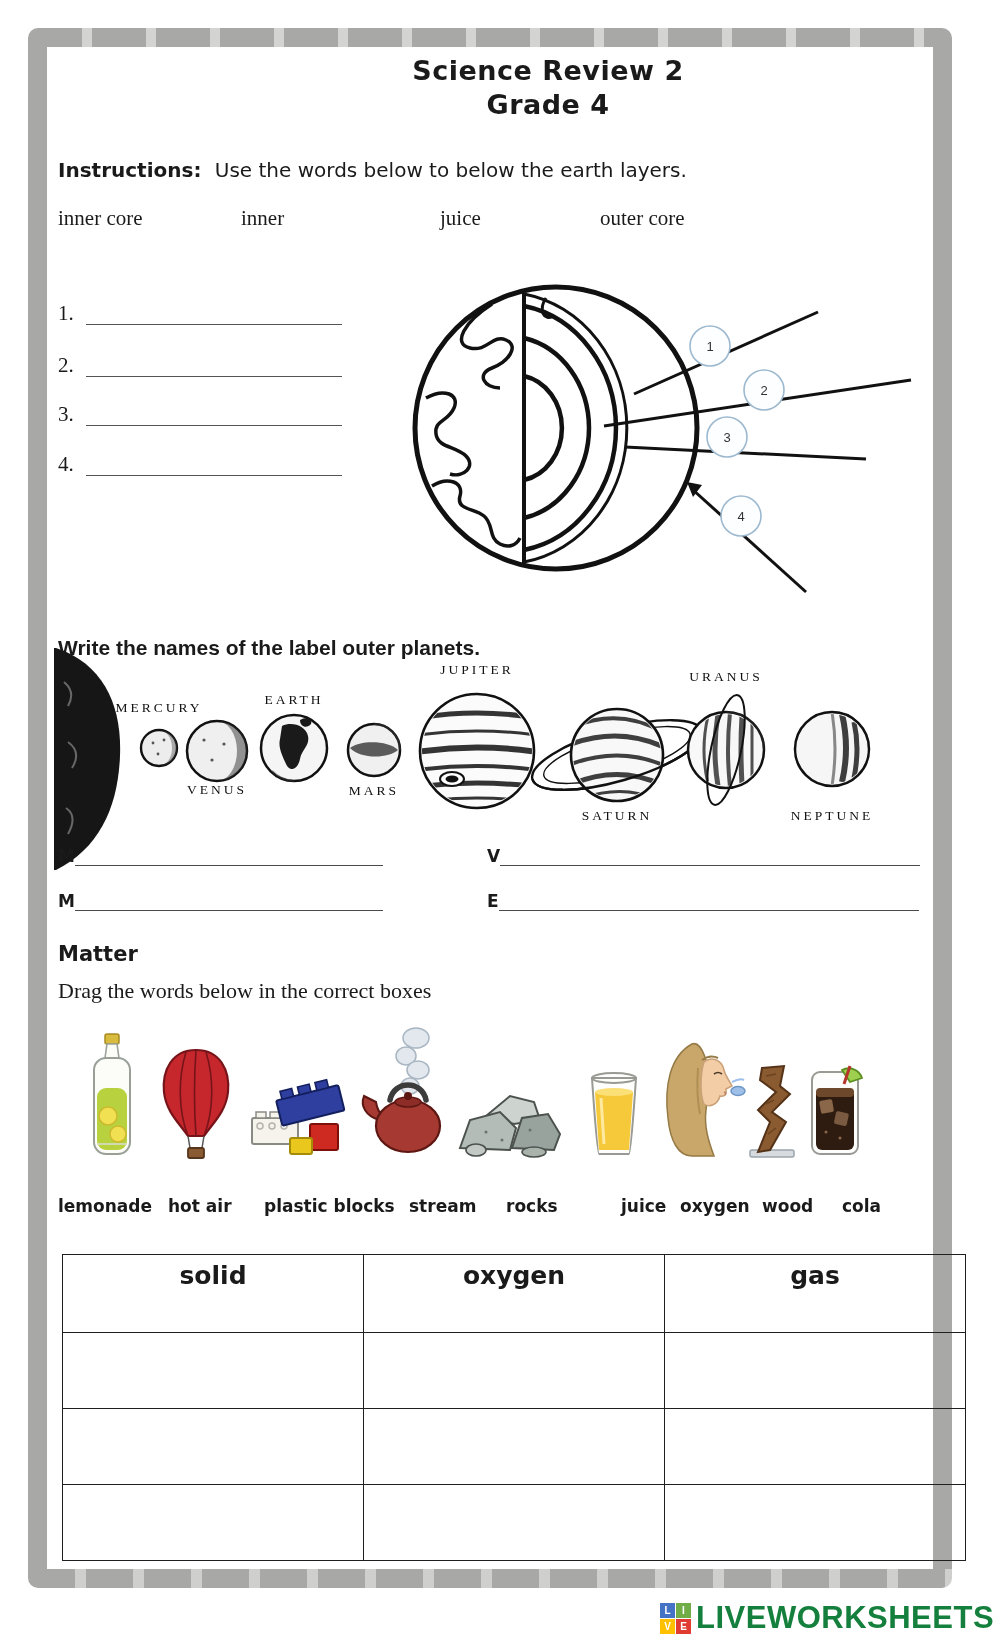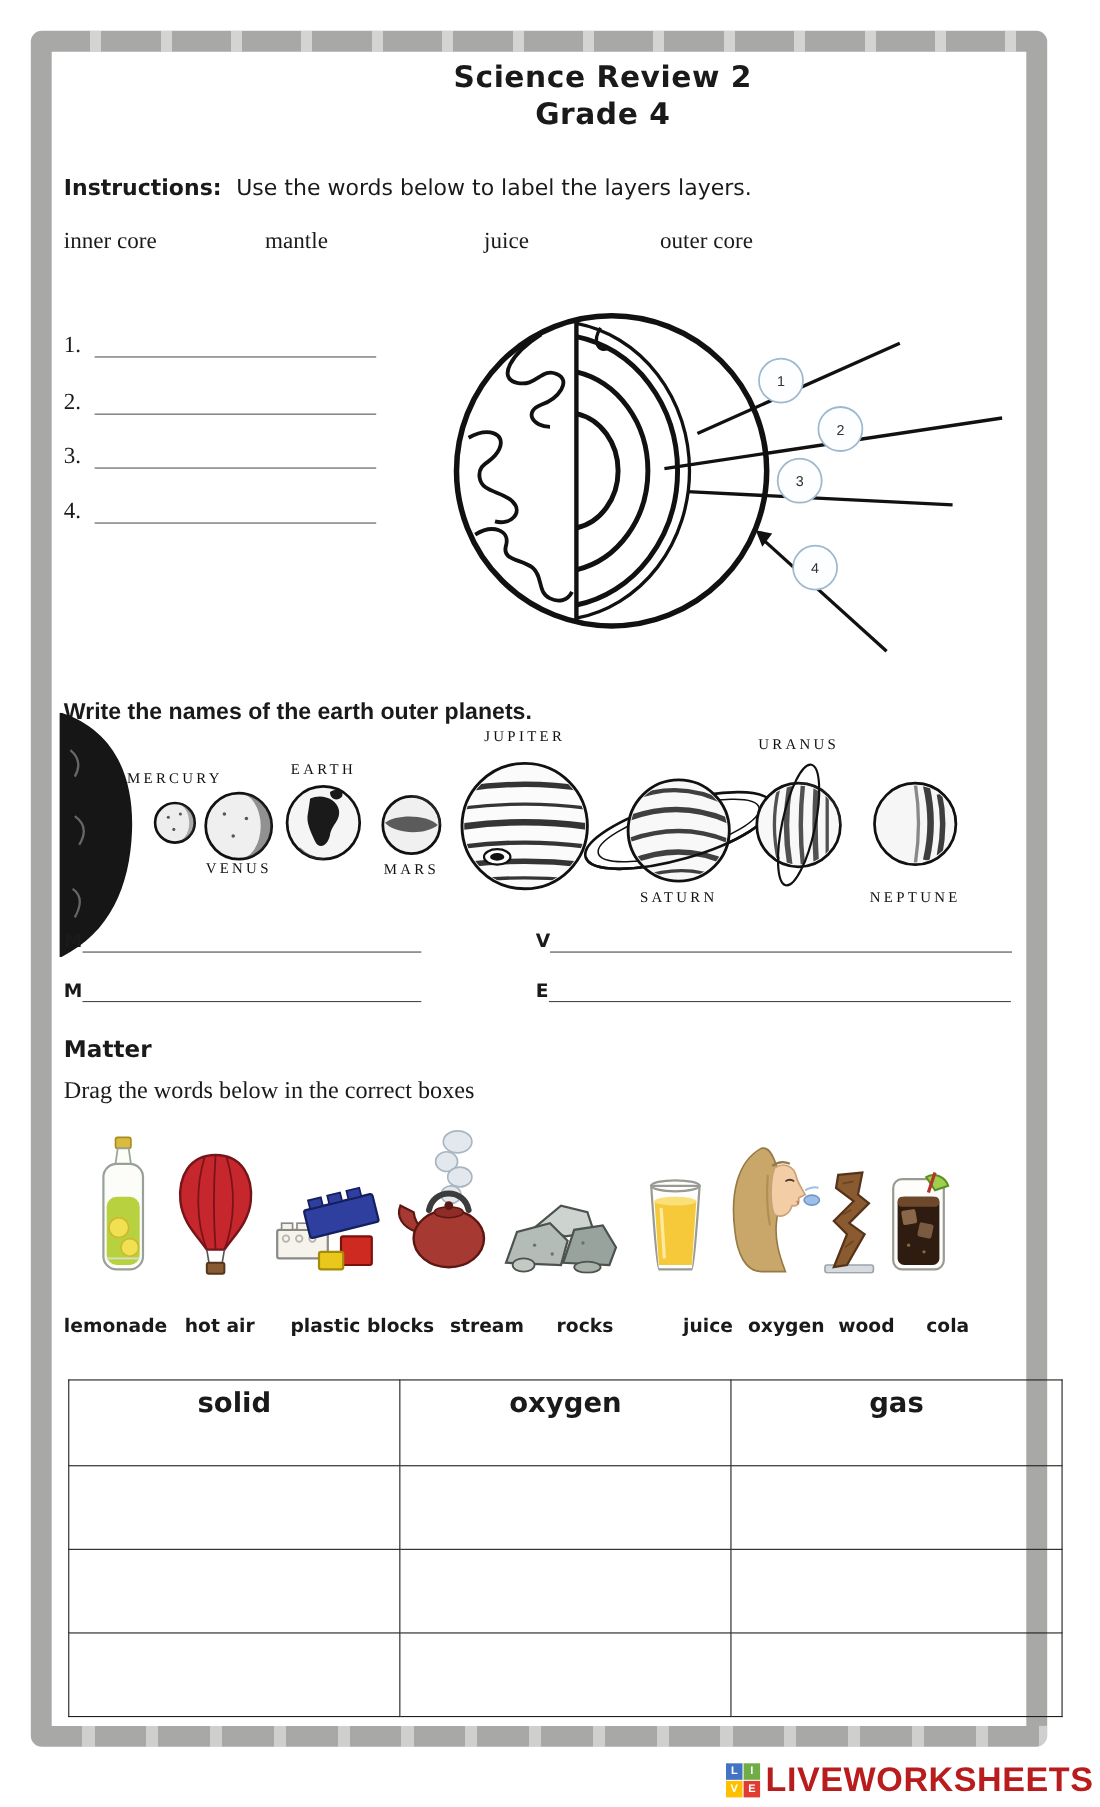--- a/index.html
+++ b/index.html
@@ -44,25 +44,25 @@
 
 <div class="canvas">
 
   <div class="frame" style="border-color: rgb(168, 168, 166);"></div>
 
   <div class="abs title comic" style="top:55px;left:0;">Science Review 2</div>
   <div class="abs title comic" style="top:89px;left:0;">Grade 4</div>
 
   <div class="abs instr" style="top:158px;left:58px;">
     <span class="comic">Instructions:</span>
-    <span class="rest" style="margin-left:7px;">Use the words below to label the layers layers.</span>
+    <span class="rest" style="margin-left:7px;">Use the words below to below the earth layers.</span>
   </div>
 
   <div class="abs wb serif" style="top:206px;left:58px;">inner core</div>
-  <div class="abs wb serif" style="top:206px;left:241px;">mantle</div>
+  <div class="abs wb serif" style="top:206px;left:241px;">inner</div>
   <div class="abs wb serif" style="top:206px;left:440px;">juice</div>
   <div class="abs wb serif" style="top:206px;left:600px;">outer core</div>
 
   <div class="abs blank serif" style="top:300px;left:58px;">
     <span class="num">1.</span>
     <span class="ln"></span>
   </div>
   <div class="abs blank serif" style="top:352px;left:58px;">
     <span class="num">2.</span>
     <span class="ln"></span>
@@ -101,21 +101,21 @@
       <circle cx="368" cy="114" r="20" fill="#fcfeff" stroke-width="1.6" stroke="#9db9cf"></circle>
       <circle cx="331" cy="161" r="20" fill="#fcfeff" stroke-width="1.6" stroke="#9db9cf"></circle>
       <circle cx="345" cy="240" r="20" fill="#fcfeff" stroke-width="1.6" stroke="#9db9cf"></circle>
       <text class="co" x="314" y="75" font-size="13" fill="#333" text-anchor="middle">1</text>
       <text class="co" x="368" y="119" font-size="13" fill="#333" text-anchor="middle">2</text>
       <text class="co" x="331" y="166" font-size="13" fill="#333" text-anchor="middle">3</text>
       <text class="co" x="345" y="245" font-size="13" fill="#333" text-anchor="middle">4</text>
     </g>
   </svg>
 
-  <div class="abs sans" style="top:636px;left:58px;font-size:21px;font-weight:bold;">Write the names of the earth outer planets.</div>
+  <div class="abs sans" style="top:636px;left:58px;font-size:21px;font-weight:bold;">Write the names of the label outer planets.</div>
 
   <svg class="abs" style="left:54px;top:648px;" width="858" height="225" viewBox="0 0 858 225">
     <defs>
       <clipPath id="cJ">
           <circle cx="423" cy="103" r="55"></circle>
         </clipPath>
       <clipPath id="cS">
           <circle cx="563" cy="107" r="44"></circle>
         </clipPath>
       <clipPath id="cU">
@@ -361,16 +361,16 @@
     </tbody>
   </table>
 
   <div class="abs footer" style="top:1600px;left:660px;">
     <div class="tiles">
       <div class="tile" style="background-color: rgb(68, 114, 196);">L</div>
       <div class="tile" style="background-color: rgb(112, 173, 71);">I</div>
       <div class="tile" style="background-color: rgb(255, 192, 0);">V</div>
       <div class="tile" style="background-color: rgb(224, 60, 49);">E</div>
     </div>
-    <div class="brand" style="color: #b91c1c;">LIVEWORKSHEETS</div>
+    <div class="brand" style="color: #15803d;">LIVEWORKSHEETS</div>
   </div>
 
 </div>
 
 </body></html>

